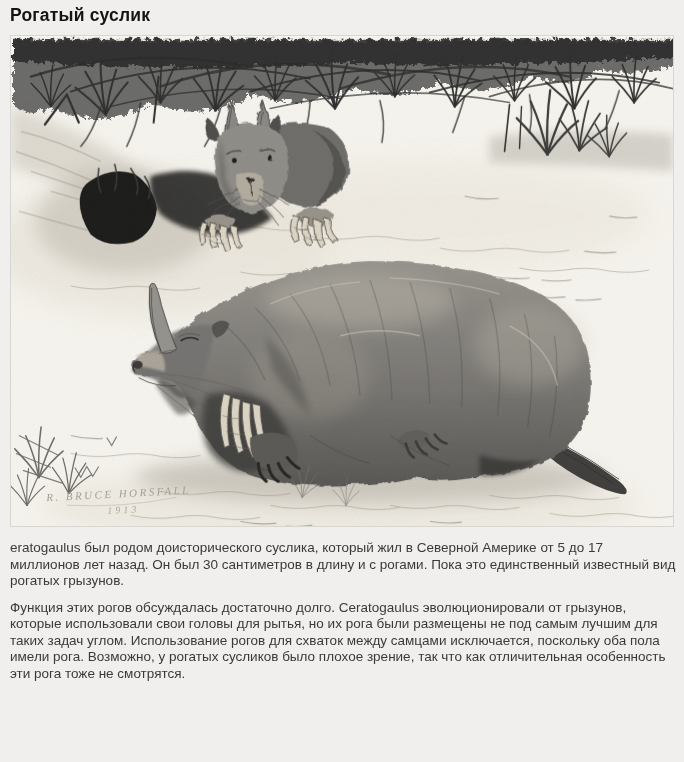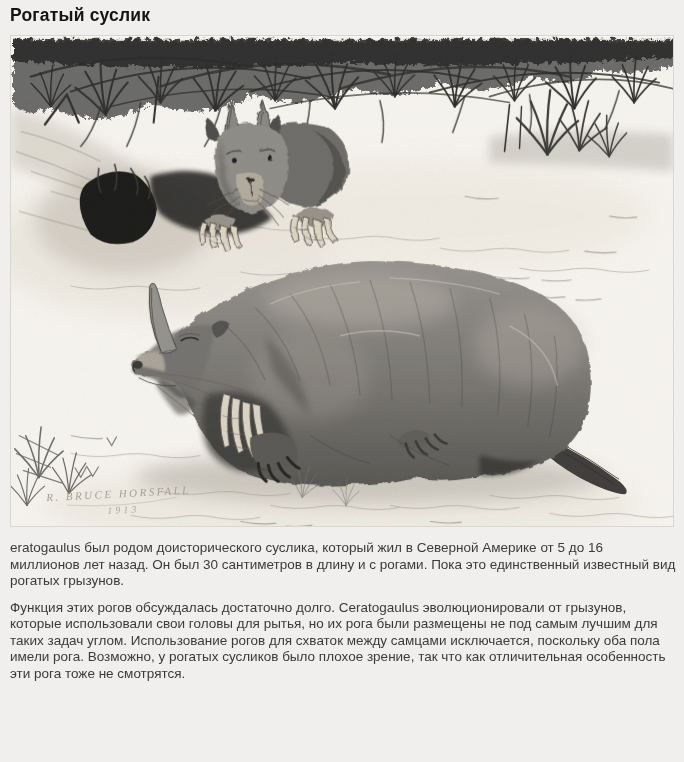--- a/index.html
+++ b/index.html
@@ -379,17 +379,17 @@
         <text class="sig-text" x="108" y="462" text-anchor="middle">R. BRUCE HORSFALL</text>
         <text class="sig-year" x="112" y="478" text-anchor="middle">1913</text>
         <path d="M56,467 Q110,473 166,465" stroke="#b3ac9f" stroke-width="0.8" fill="none" opacity="0.6"></path>
       </g>
 
       <rect x="0" y="0" width="664" height="490" filter="url(#grain)"></rect>
     </svg>
   </figure>
 
   <section class="article-text">
-    <p>eratogaulus был родом доисторического суслика, который жил в Северной Америке от 5 до 16 миллионов лет назад. Он был 30 сантиметров в длину и с рогами. Пока это единственный известный вид рогатых грызунов.</p>
+    <p>eratogaulus был родом доисторического суслика, который жил в Северной Америке от 5 до 17 миллионов лет назад. Он был 30 сантиметров в длину и с рогами. Пока это единственный известный вид рогатых грызунов.</p>
     <p>Функция этих рогов обсуждалась достаточно долго. Ceratogaulus эволюционировали от грызунов, которые использовали свои головы для рытья, но их рога были размещены не под самым лучшим для таких задач углом. Использование рогов для схваток между самцами исключается, поскольку оба пола имели рога. Возможно, у рогатых сусликов было плохое зрение, так что как отличительная особенность эти рога тоже не смотрятся.</p>
   </section>
 
 </main>
 
 </body></html>

